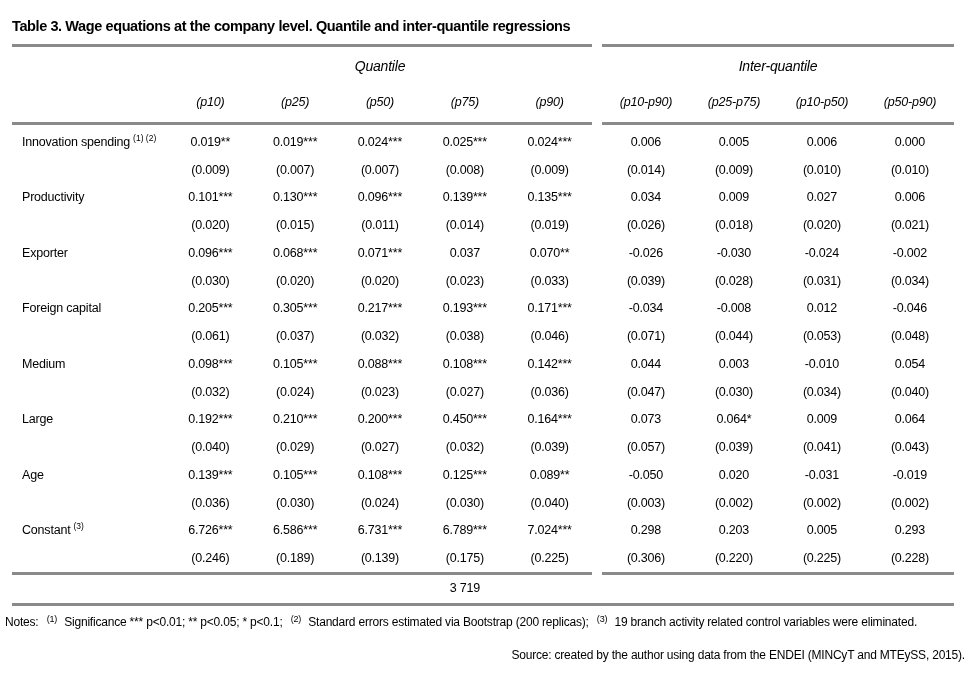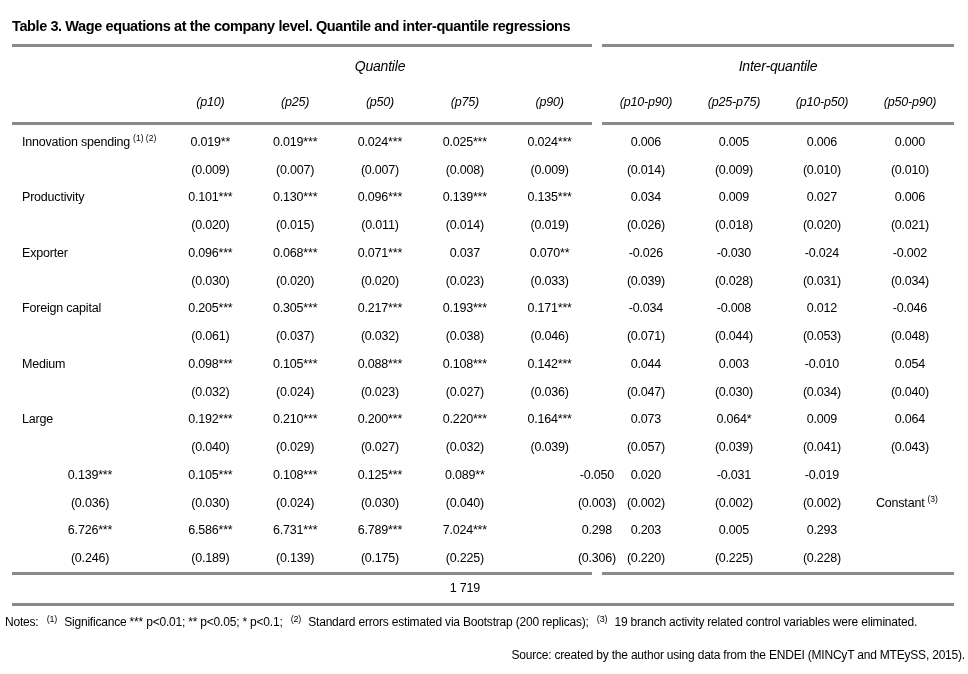--- a/index.html
+++ b/index.html
@@ -206,38 +206,41 @@
       <div class="cell num">(0.047)</div>
       <div class="cell num">(0.030)</div>
       <div class="cell num">(0.034)</div>
       <div class="cell num">(0.040)</div>
       <div class="cell stub">
         <span>Large</span>
       </div>
       <div class="cell num">0.192***</div>
       <div class="cell num">0.210***</div>
       <div class="cell num">0.200***</div>
-      <div class="cell num">0.220***</div>
+      <div class="cell num">0.450***</div>
       <div class="cell num">0.164***</div>
       <div class="cell"></div>
       <div class="cell num">0.073</div>
       <div class="cell num">0.064*</div>
       <div class="cell num">0.009</div>
       <div class="cell num">0.064</div>
       <div class="cell stub"></div>
       <div class="cell num">(0.040)</div>
       <div class="cell num">(0.029)</div>
       <div class="cell num">(0.027)</div>
       <div class="cell num">(0.032)</div>
       <div class="cell num">(0.039)</div>
       <div class="cell"></div>
       <div class="cell num">(0.057)</div>
       <div class="cell num">(0.039)</div>
       <div class="cell num">(0.041)</div>
       <div class="cell num">(0.043)</div>
+      <div class="cell stub">
+        <span>Age</span>
+      </div>
       <div class="cell num">0.139***</div>
       <div class="cell num">0.105***</div>
       <div class="cell num">0.108***</div>
       <div class="cell num">0.125***</div>
       <div class="cell num">0.089**</div>
       <div class="cell"></div>
       <div class="cell num">-0.050</div>
       <div class="cell num">0.020</div>
       <div class="cell num">-0.031</div>
       <div class="cell num">-0.019</div>
@@ -280,21 +283,21 @@
     </div>
 
   <div class="rule rule-c-left"></div>
   <div class="rule rule-c-right"></div>
 
   <div class="obs-row">
     <div class="cell"></div>
     <div class="cell"></div>
     <div class="cell"></div>
     <div class="cell"></div>
-    <div class="cell num">1 719</div>
+    <div class="cell num">3 719</div>
     <div class="cell"></div>
     <div class="cell"></div>
     <div class="cell"></div>
     <div class="cell"></div>
     <div class="cell"></div>
   </div>
 
   <div class="rule rule-d"></div>
 
   <div class="notes">

